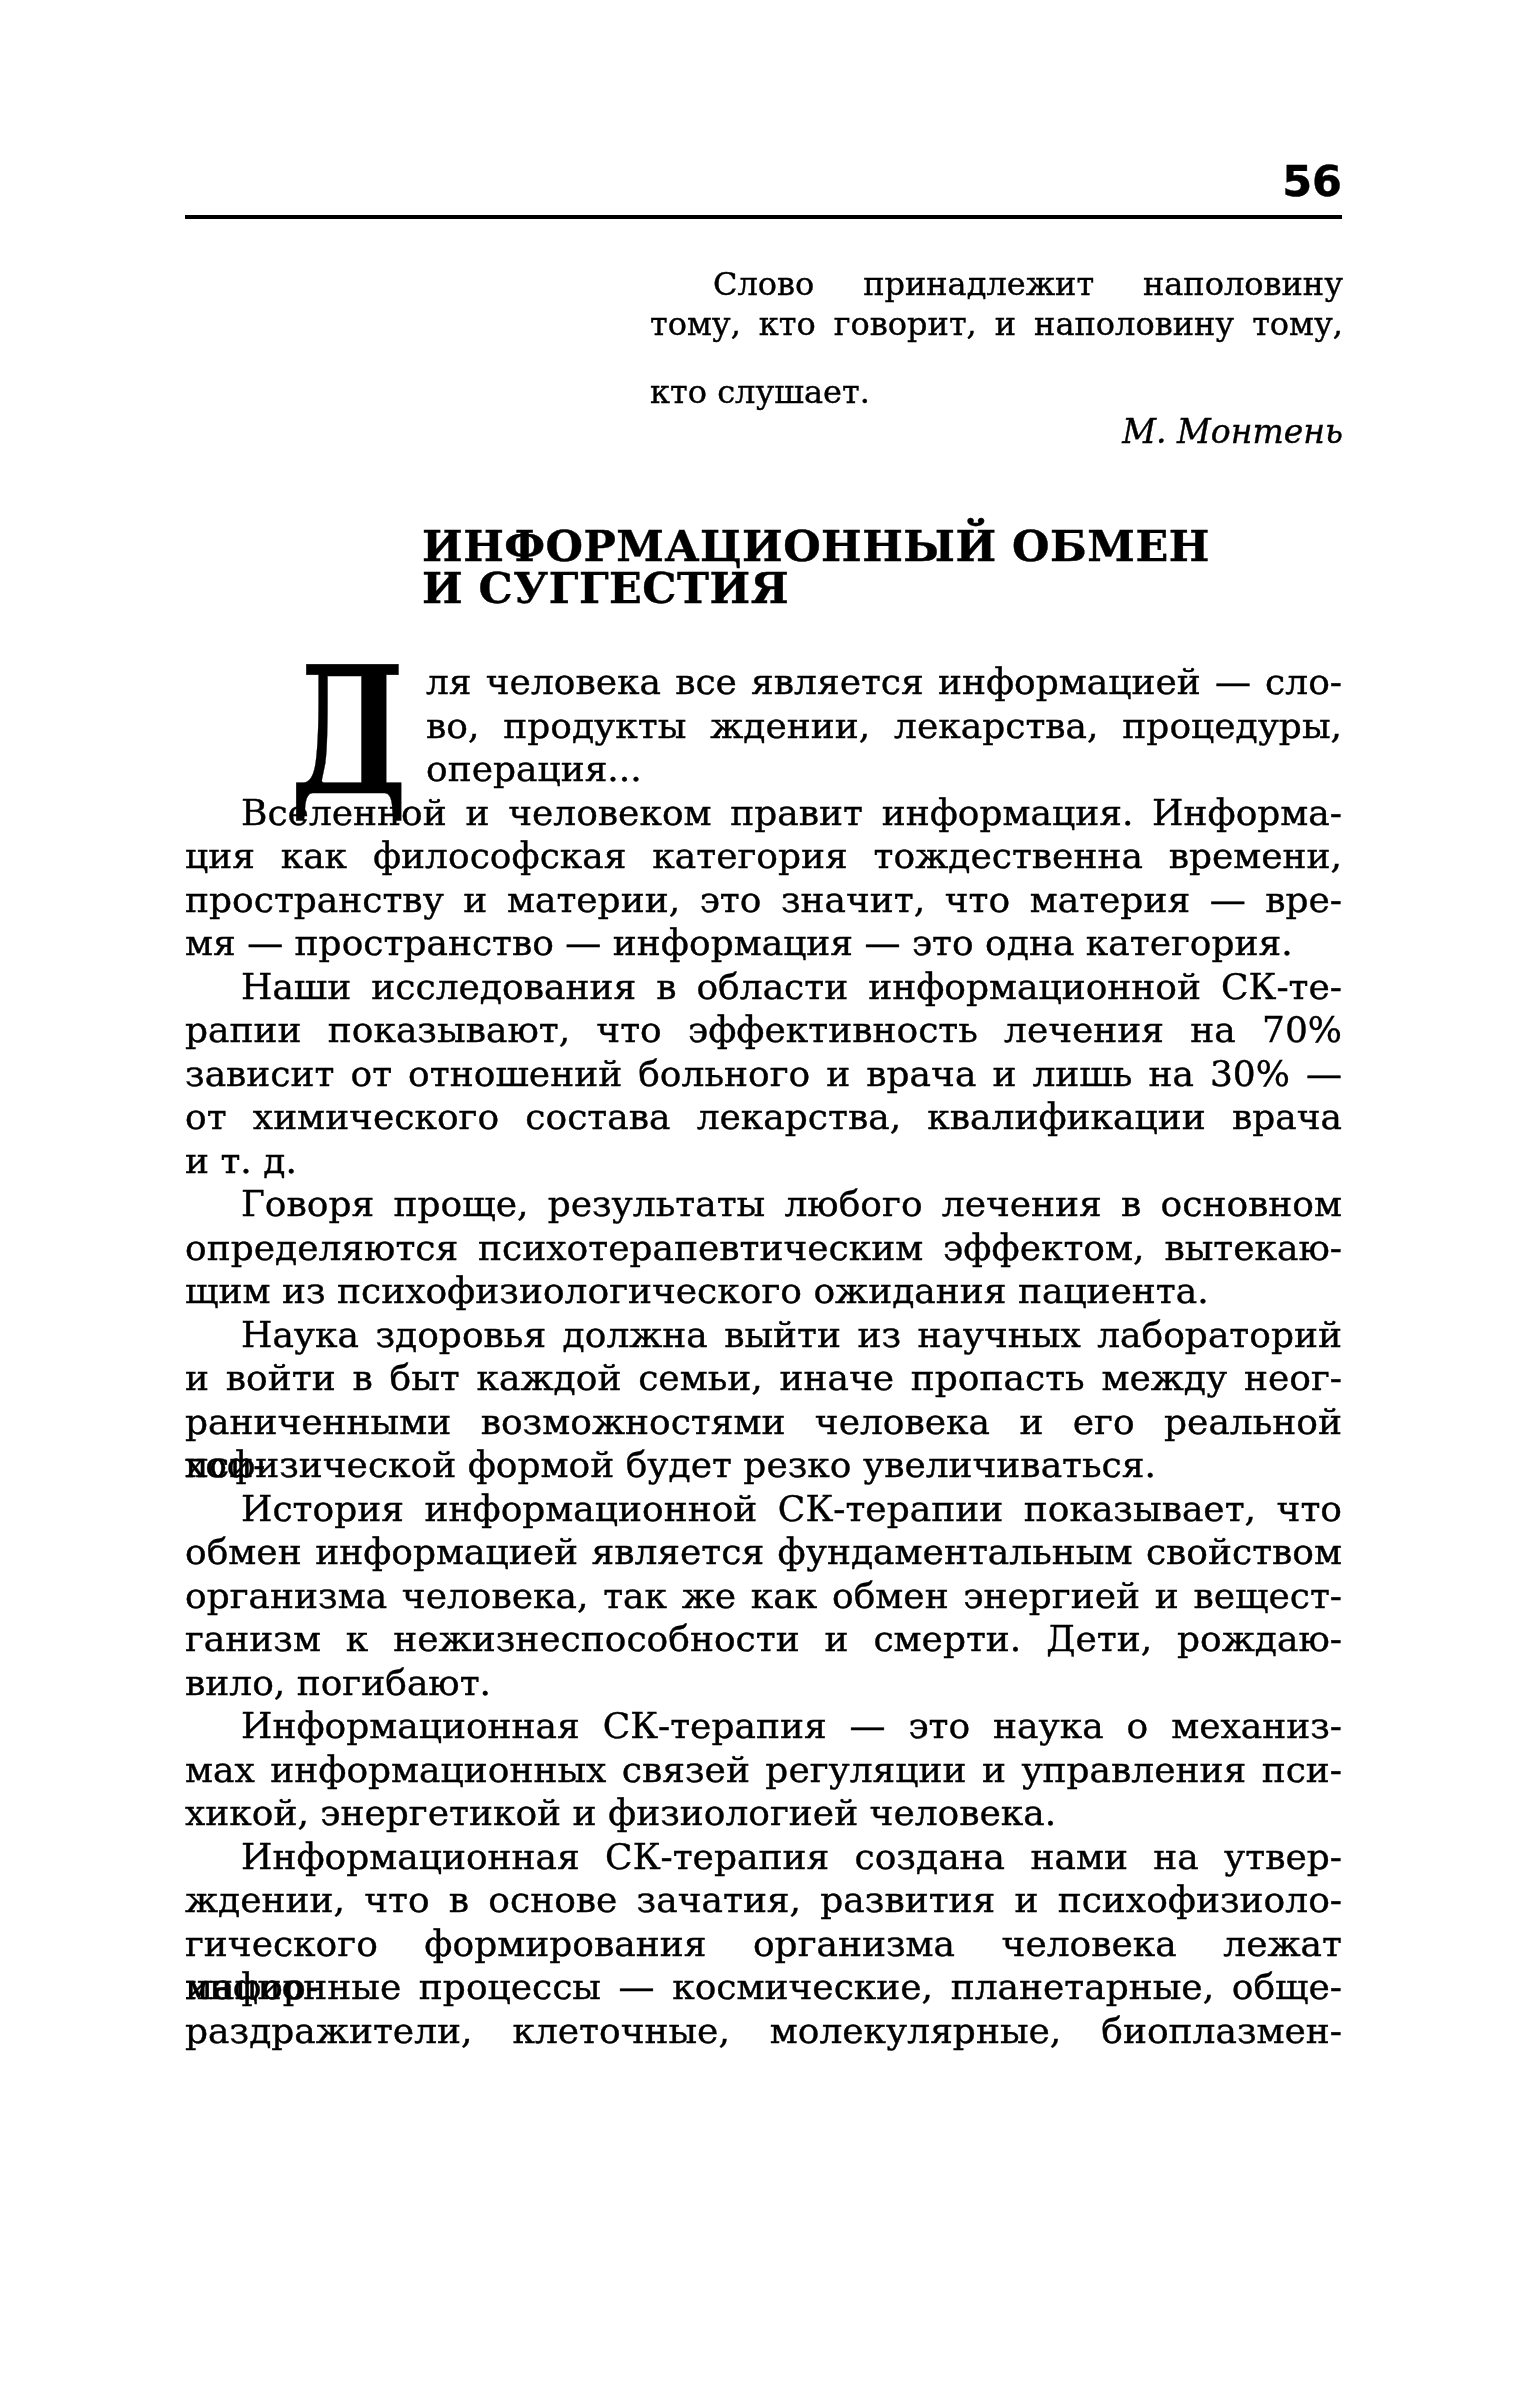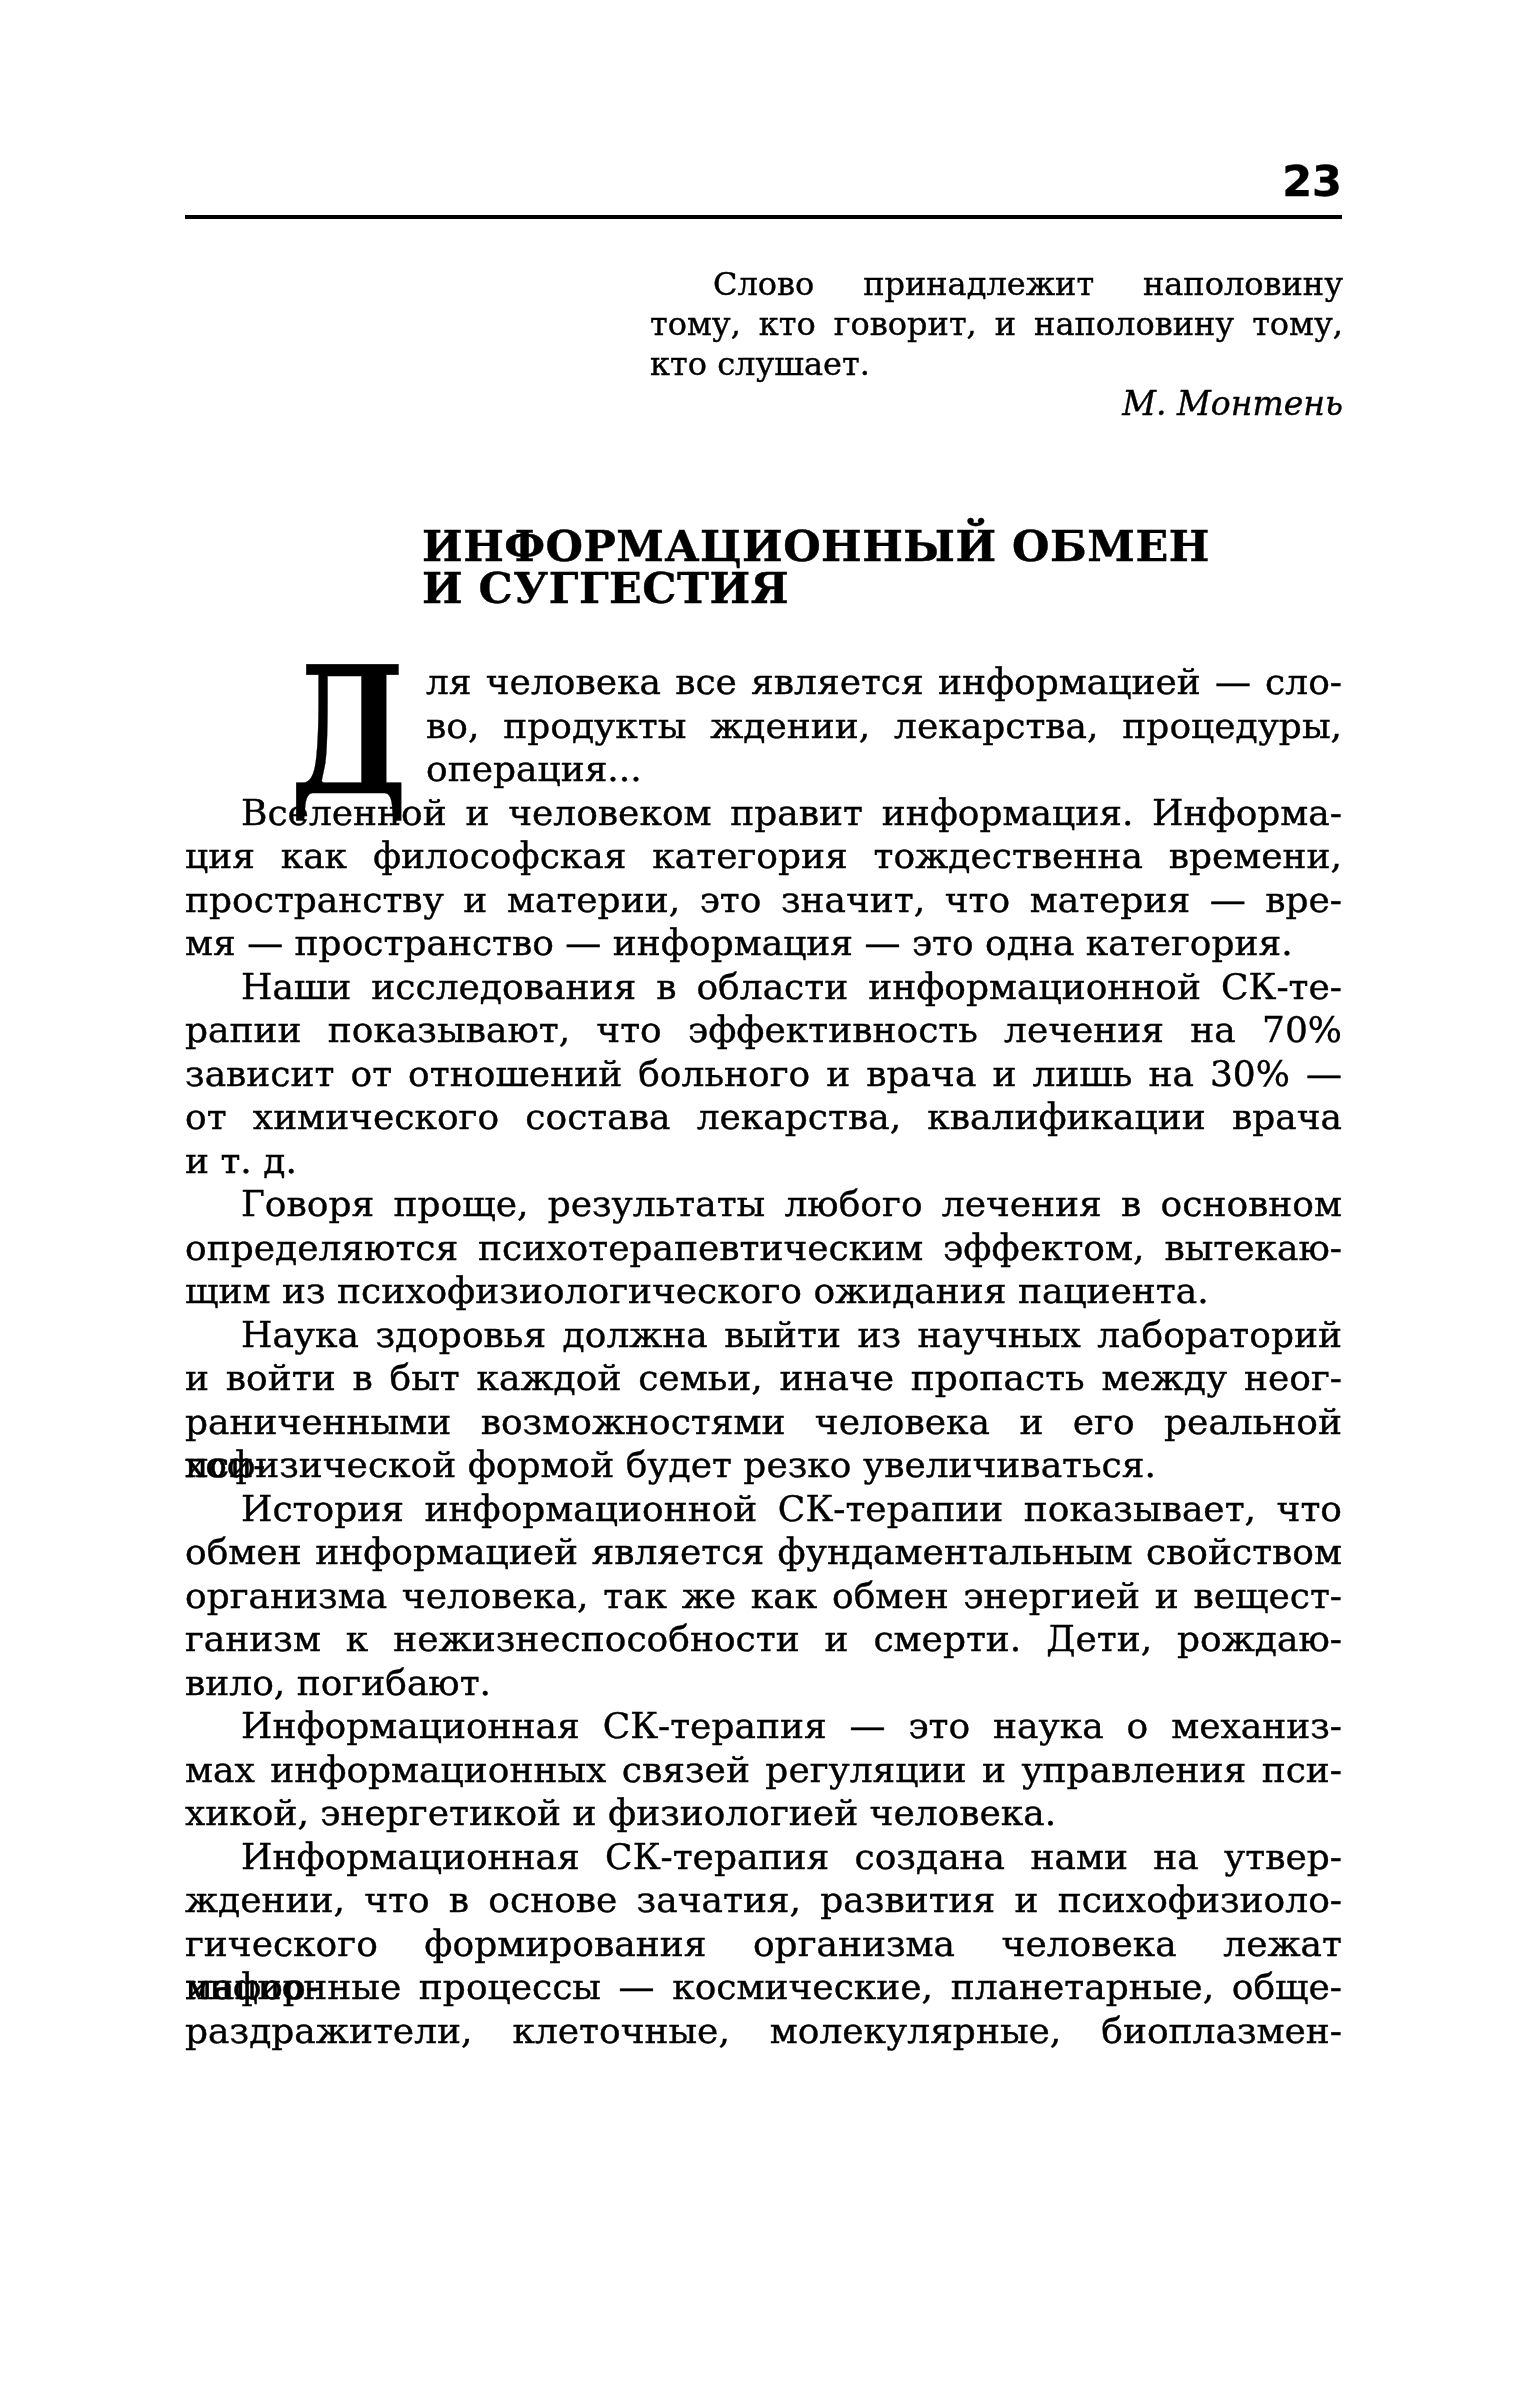--- a/index.html
+++ b/index.html
@@ -29,21 +29,21 @@
     position:absolute;
     left:650px;top:264px;
     width:693px;
   }
   .el{
     height:40px;line-height:40px;
     font-size:32px;
     text-align:justify;text-align-last:justify;
   }
   .el.first{text-indent:63px;}
-  .el.last{text-align:center;text-align-last:left;}
+  .el.last{text-align:center;text-align-last:left;margin-top:28px;}
   .epi-author{
     height:40px;line-height:40px;
     font-size:33px;font-style:italic;
     text-align:right;
   }
   .heading{
     position:absolute;
     left:422px;top:525px;
     width:920px;
   }
@@ -73,21 +73,21 @@
     text-justify:inter-word;
   }
   .bl.last{text-align:left;text-align-last:left;}
   .bl.beside{margin-left:241px;}
   .bl.ind{text-indent:56px;}
 </style>
 </head>
 <body>
 
 <div class="page">
-  <div class="pagenum">23</div>
+  <div class="pagenum">56</div>
   <div class="rule"></div>
 
   <div class="epigraph">
     <div id="epiLines">
         <div class="el first">Слово принадлежит наполовину</div>
         <div class="el">тому, кто говорит, и наполовину тому,</div>
         <div class="el last">кто слушает.</div>
       </div>
     <div class="epi-author">М. Монтень</div>
   </div>

